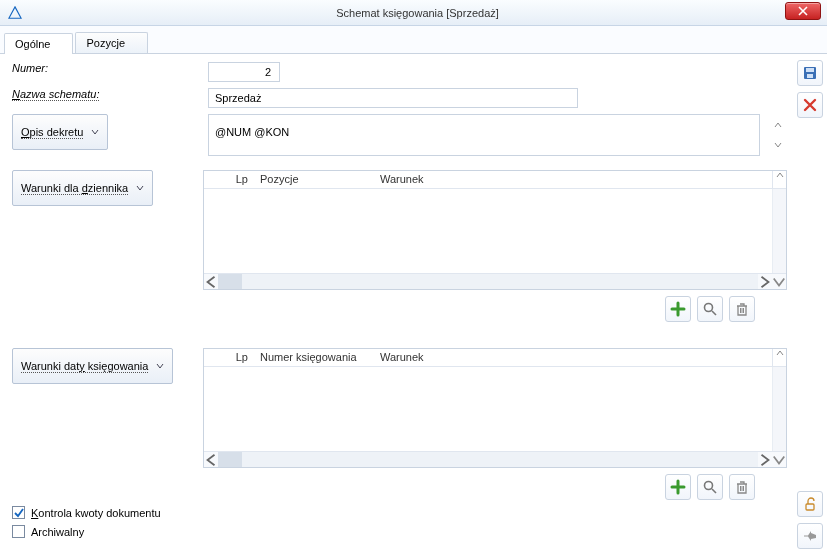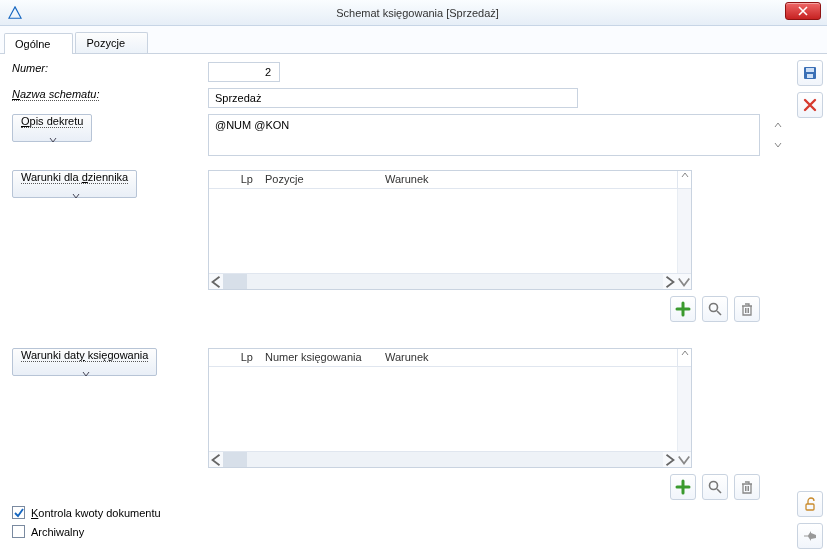--- a/index.html
+++ b/index.html
@@ -29,32 +29,32 @@
   
   .row { display:flex; align-items:flex-start; margin-bottom: 6px; }
   .lbl-col { width: 196px; display:flex; align-items:center; }
   .lbl-col label { color:#000;font-style:italic; }
   .lbl-col .dotted { border-bottom: 1px dotted #555; padding-bottom: 0; }
   .field-col { flex:1; }
 
   .num-input { width: 72px; height: 20px; border: 1px solid #c9d3e0; text-align: right; padding: 0 8px; background:#fff; }
   .txt-input { height: 20px; border: 1px solid #c9d3e0; padding: 0 6px; background:#fff; width: 370px; }
   .ta-wrap { position: relative; }
-  .ta { border: 1px solid #c9d3e0; background:#fff; padding: 4px 18px 4px 6px; min-height: 42px; width: 552px; resize: none; overflow: hidden; }
+  .ta { border: 1px solid #c9d3e0; background:#fff; padding: 11px 18px 4px 6px; min-height: 42px; width: 552px; resize: none; overflow: hidden; }
   .spin { position:absolute; right:1px; top:1px; bottom:1px; width:16px; display:flex; flex-direction:column; }
   .spin div { flex:1; display:flex; align-items:center; justify-content:center; color:#888; cursor:pointer; }
   .spin svg { width:8px; height:8px; }
 
-  .drop-btn { display:inline-flex; align-items:center; gap: 6px; border:1px solid #b7c4d6; background: linear-gradient(#fdfdfd,#e9eff7); height:28px; padding: 0 8px; border-radius:2px; cursor:pointer;flex-direction:column; }
+  .drop-btn { display:inline-flex; align-items:center; gap: 6px; border:1px solid #b7c4d6; background: linear-gradient(#fdfdfd,#e9eff7); height:36px; padding: 0 8px; border-radius:2px; cursor:pointer; }
   .drop-btn .chev { margin-left: 2px; }
   .drop-btn .udash { border-bottom: 1px dotted #555; }
   .chev svg { width:8px; height:8px; }
 
   
-  .grid { border:1px solid #c9d3e0; width:484px; background:#fff; }
+  .grid { border:1px solid #c9d3e0; width:584px; background:#fff; }
   .grid .ghead { height:18px; border-bottom:1px solid #e0e6ef; display:flex; position:relative; }
   .ghead .col { padding: 2px 6px; color:#333; }
   .ghead .col.lp { width: 50px; text-align:right; }
   .ghead .col.c2 { width: 120px; }
   .ghead .scroll-ind { position:absolute; right:0; top:0; bottom:0; width:14px; border-left:1px solid #e0e6ef; display:flex; align-items:flex-start; justify-content:center; }
   .grid .gbody { height: 84px; position:relative; }
   .gbody .vsb { position:absolute; right:0; top:0; bottom:0; width:14px; background:#f4f6fa; border-left:1px solid #e8edf3; }
   .grid .gfoot { height:16px; border-top:1px solid #e0e6ef; display:flex; align-items:center; background:#f7f9fc; }
   .gfoot .hchev { width:14px; height:100%; display:flex; align-items:center; justify-content:center; color:#666; cursor:pointer; }
   .gfoot .track { flex:1; background:#eef2f7; height:100%; position:relative; }

